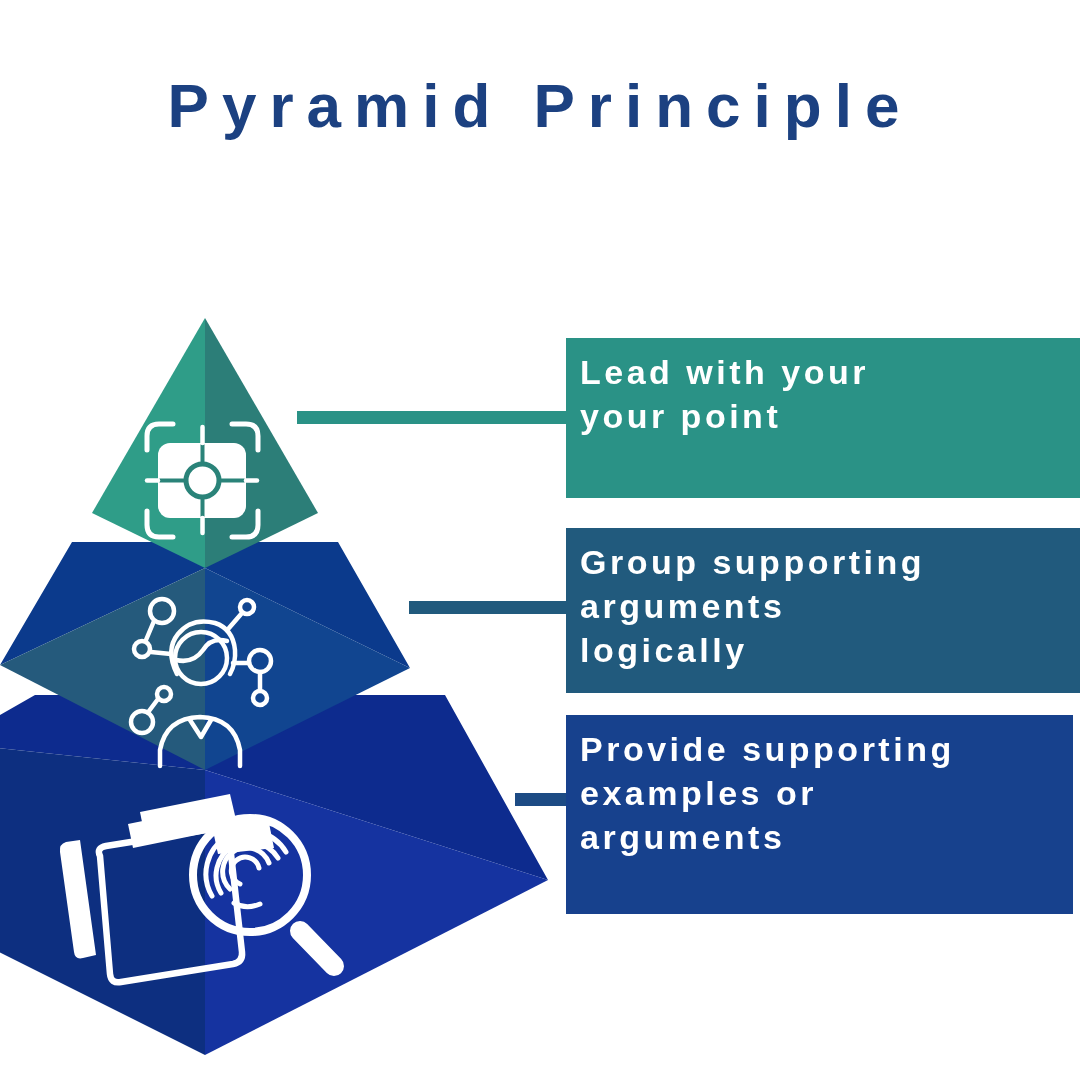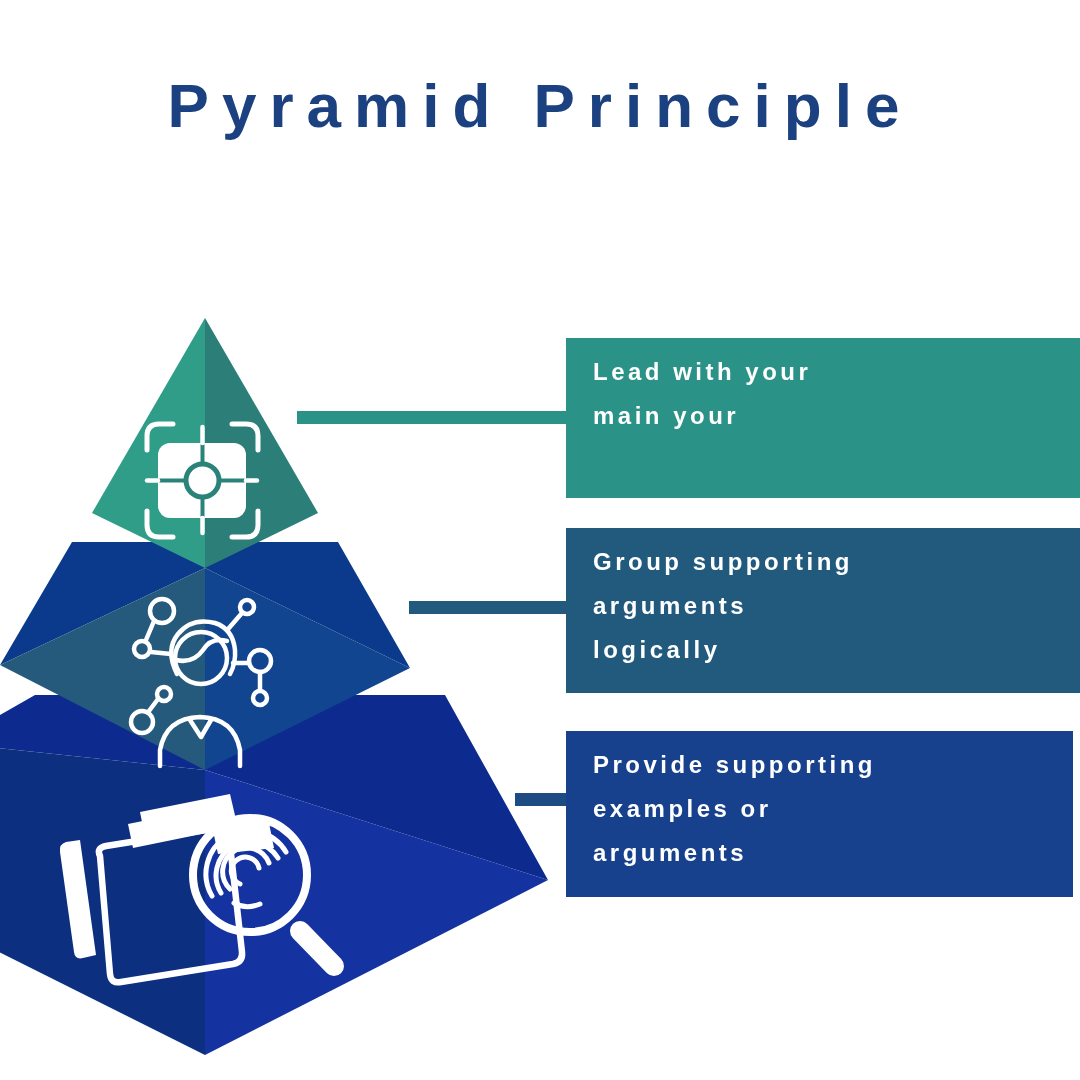--- a/index.html
+++ b/index.html
@@ -14,26 +14,26 @@
     text-align:center;font-size:62px;font-weight:800;
     letter-spacing:13px;color:var(--title,#1C4181);white-space:nowrap;
   }
   .pyramid-svg{position:absolute;left:0;top:0}
   .connector{position:absolute;height:13px}
   #c1{left:297px;top:411px;width:269px;background:var(--connector1)}
   #c2{left:409px;top:601px;width:157px;background:var(--connector2)}
   #c3{left:515px;top:793px;width:51px;background:var(--connector3)}
   .box{
     position:absolute;box-sizing:border-box;
-    color:var(--box-text,#fff);font-weight:700;font-size:24px;
-    letter-spacing:3.5px;line-height:44px;padding:12px 27px;
+    color:var(--box-text,#fff);font-weight:700;font-size:34px;
+    letter-spacing:3.5px;line-height:44px;padding:12px 14px;
   }
   #box1{left:566px;top:338px;width:514px;height:160px;background:var(--box1-bg)}
   #box2{left:566px;top:528px;width:553px;height:165px;background:var(--box2-bg)}
-  #box3{left:566px;top:731px;width:507px;height:166px;background:var(--box3-bg)}
+  #box3{left:566px;top:715px;width:507px;height:199px;background:var(--box3-bg)}
   .box-line{display:block}
 
   
   .t1l{fill:var(--tier1-left)} .t1r{fill:var(--tier1-right)}
   .t2t{fill:var(--tier2-top)} .t2l{fill:var(--tier2-left)} .t2r{fill:var(--tier2-right)}
   .t3t{fill:var(--tier3-top)} .t3l{fill:var(--tier3-left)} .t3r{fill:var(--tier3-right)}
   .wstroke{stroke:var(--icon-stroke,#fff);fill:none;stroke-linecap:round;stroke-linejoin:round}
   .wfill{fill:var(--icon-stroke,#fff)}
   .tealstroke{stroke:var(--target-ring);fill:none;stroke-linecap:round}
 </style>
@@ -127,21 +127,21 @@
       </g>
     </g>
   </svg>
 
   <div class="connector" id="c1"></div>
   <div class="connector" id="c2"></div>
   <div class="connector" id="c3"></div>
 
   <div class="box" id="box1">
     <span class="box-line">Lead with your</span>
-    <span class="box-line">main your</span>
+    <span class="box-line">your point</span>
     <span class="box-line"></span>
   </div>
   <div class="box" id="box2">
     <span class="box-line">Group supporting</span>
     <span class="box-line">arguments</span>
     <span class="box-line">logically</span>
   </div>
   <div class="box" id="box3">
     <span class="box-line">Provide supporting</span>
     <span class="box-line">examples or</span>

